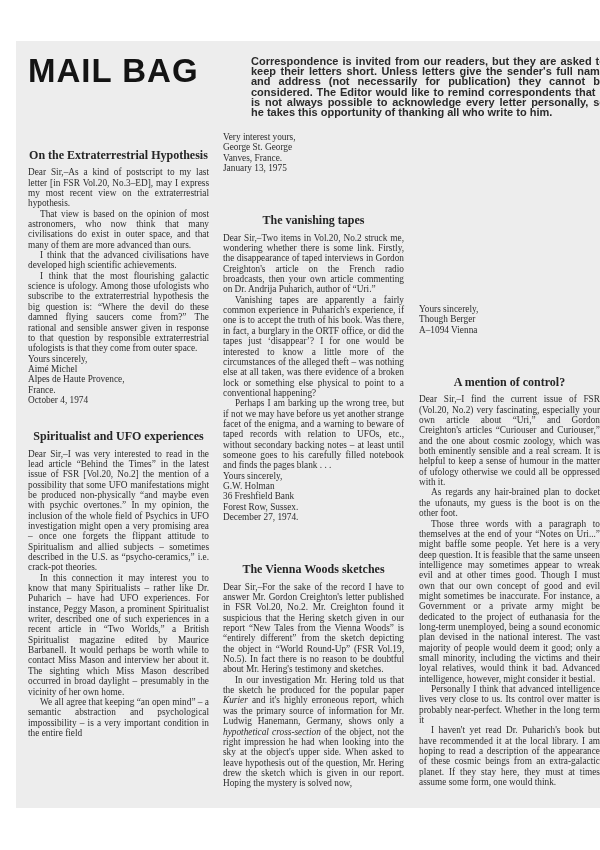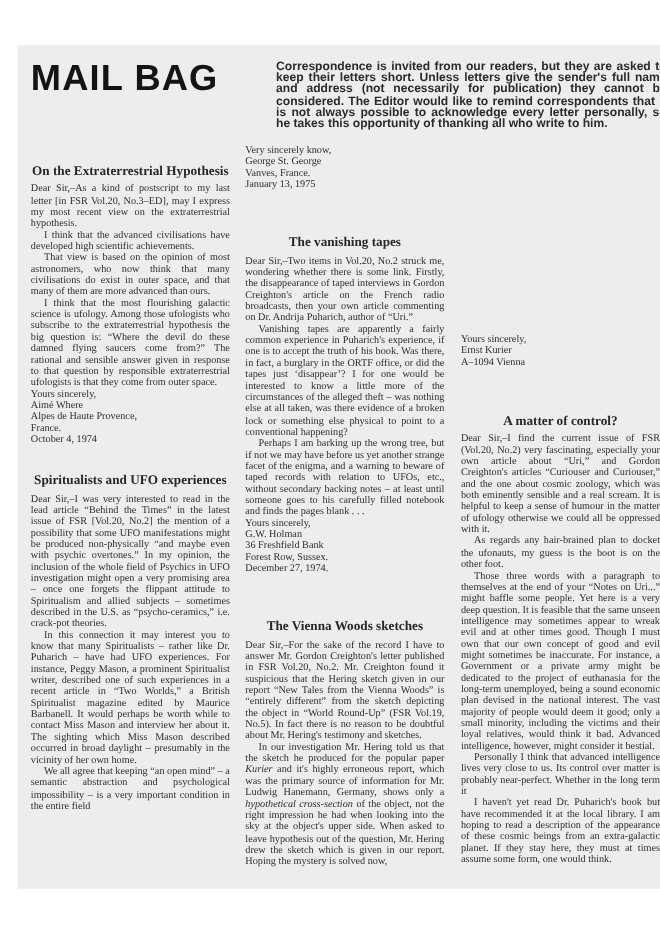--- a/index.html
+++ b/index.html
@@ -46,44 +46,44 @@
 <body>
 
 <div class="page">
   <div class="masthead">MAIL BAG</div>
   <div class="intro">Correspondence is invited from our readers, but they are asked to keep their letters short. Unless letters give the sender's full name and address (not necessarily for publication) they cannot be considered. The Editor would like to remind correspondents that it is not always possible to acknowledge every letter personally, so he takes this opportunity of thanking all who write to him.</div>
 
   <div class="col c1">
     <div>
       <div class="heading">On the Extraterrestrial Hypothesis</div>
       <p>Dear Sir,–As a kind of postscript to my last letter [in FSR Vol.20, No.3–ED], may I express my most recent view on the extraterrestrial hypothesis.</p>
+      <p class="indent">That view is based on the opinion of most astronomers, who now think that many civilisations do exist in outer space, and that many of them are more advanced than ours.</p>
       <p class="indent">I think that the advanced civilisations have developed high scientific achievements.</p>
-      <p class="indent">That view is based on the opinion of most astronomers, who now think that many civilisations do exist in outer space, and that many of them are more advanced than ours.</p>
       <p class="indent">I think that the most flourishing galactic science is ufology. Among those ufologists who subscribe to the extraterrestrial hypothesis the big question is: “Where the devil do these damned flying saucers come from?” The rational and sensible answer given in response to that question by responsible extraterrestrial ufologists is that they come from outer space.</p>
       <div class="sig">
         <div>Yours sincerely,</div>
-        <div class="name">Aimé Where</div>
+        <div class="name">Aimé Michel</div>
         <div>Alpes de Haute Provence,</div>
         <div>France.</div>
         <div>October 4, 1974</div>
       </div>
     </div>
     <div class="gap"></div>
     <div>
-      <div class="heading">Spiritualists and UFO experiences</div>
+      <div class="heading">Spiritualist and UFO experiences</div>
       <p>Dear Sir,–I was very interested to read in the lead article “Behind the Times” in the latest issue of FSR [Vol.20, No.2] the mention of a possibility that some UFO manifestations might be produced non-physically “and maybe even with psychic overtones.” In my opinion, the inclusion of the whole field of Psychics in UFO investigation might open a very promising area – once one forgets the flippant attitude to Spiritualism and allied subjects – sometimes described in the U.S. as “psycho-ceramics,” i.e. crack-pot theories.</p>
       <p class="indent">In this connection it may interest you to know that many Spiritualists – rather like Dr. Puharich – have had UFO experiences. For instance, Peggy Mason, a prominent Spiritualist writer, described one of such experiences in a recent article in “Two Worlds,” a British Spiritualist magazine edited by Maurice Barbanell. It would perhaps be worth while to contact Miss Mason and interview her about it. The sighting which Miss Mason described occurred in broad daylight – presumably in the vicinity of her own home.</p>
       <p class="indent">We all agree that keeping “an open mind” – a semantic abstraction and psychological impossibility – is a very important condition in the entire field</p>
     </div>
   </div>
 
   <div class="col c2">
     <div>
       <div class="sig">
-        <div>Very sincerely know,</div>
+        <div>Very interest yours,</div>
         <div class="name">George St. George</div>
         <div class="name">Vanves, France.</div>
         <div class="name">January 13, 1975</div>
       </div>
     </div>
     <div class="gap2"></div>
     <div>
       <div class="heading">The vanishing tapes</div>
       <p>Dear Sir,–Two items in Vol.20, No.2 struck me, wondering whether there is some link. Firstly, the disappearance of taped interviews in Gordon Creighton's article on the French radio broadcasts, then your own article commenting on Dr. Andrija Puharich, author of “Uri.”</p>
       <p class="indent">Vanishing tapes are apparently a fairly common experience in Puharich's experience, if one is to accept the truth of his book. Was there, in fact, a burglary in the ORTF office, or did the tapes just ‘disappear’? I for one would be interested to know a little more of the circumstances of the alleged theft – was nothing else at all taken, was there evidence of a broken lock or something else physical to point to a conventional happening?</p>
@@ -100,26 +100,26 @@
     <div>
       <div class="heading">The Vienna Woods sketches</div>
       <p>Dear Sir,–For the sake of the record I have to answer Mr. Gordon Creighton's letter published in FSR Vol.20, No.2. Mr. Creighton found it suspicious that the Hering sketch given in our report “New Tales from the Vienna Woods” is “entirely different” from the sketch depicting the object in “World Round-Up” (FSR Vol.19, No.5). In fact there is no reason to be doubtful about Mr. Hering's testimony and sketches.</p>
       <p class="indent"><span>In our investigation Mr. Hering told us that the sketch he produced for the popular paper</span> <em>Kurier</em> <span>and it's highly erroneous report, which was the primary source of information for Mr. Ludwig Hanemann, Germany, shows only a</span> <em>hypothetical cross-section</em> <span>of the object, not the right impression he had when looking into the sky at the object's upper side. When asked to leave hypothesis out of the question, Mr. Hering drew the sketch which is given in our report. Hoping the mystery is solved now,</span></p>
     </div>
   </div>
 
   <div class="col c3">
     <div class="sig" style="margin-top:172px">
       <div>Yours sincerely,</div>
-      <div class="name">Ernst Kurier</div>
+      <div class="name">Though Berger</div>
       <div>A–1094 Vienna</div>
     </div>
     <div class="gap2"></div>
     <div>
-      <div class="heading">A matter of control?</div>
+      <div class="heading">A mention of control?</div>
       <p>Dear Sir,–I find the current issue of FSR (Vol.20, No.2) very fascinating, especially your own article about “Uri,” and Gordon Creighton's articles “Curiouser and Curiouser,” and the one about cosmic zoology, which was both eminently sensible and a real scream. It is helpful to keep a sense of humour in the matter of ufology otherwise we could all be oppressed with it.</p>
       <p class="indent">As regards any hair-brained plan to docket the ufonauts, my guess is the boot is on the other foot.</p>
       <p class="indent">Those three words with a paragraph to themselves at the end of your “Notes on Uri...” might baffle some people. Yet here is a very deep question. It is feasible that the same unseen intelligence may sometimes appear to wreak evil and at other times good. Though I must own that our own concept of good and evil might sometimes be inaccurate. For instance, a Government or a private army might be dedicated to the project of euthanasia for the long-term unemployed, being a sound economic plan devised in the national interest. The vast majority of people would deem it good; only a small minority, including the victims and their loyal relatives, would think it bad. Advanced intelligence, however, might consider it bestial.</p>
       <p class="indent">Personally I think that advanced intelligence lives very close to us. Its control over matter is probably near-perfect. Whether in the long term it</p>
       <p class="indent">I haven't yet read Dr. Puharich's book but have recommended it at the local library. I am hoping to read a description of the appearance of these cosmic beings from an extra-galactic planet. If they stay here, they must at times assume some form, one would think.</p>
     </div>
   </div>
 </div>
 
 </body></html>

